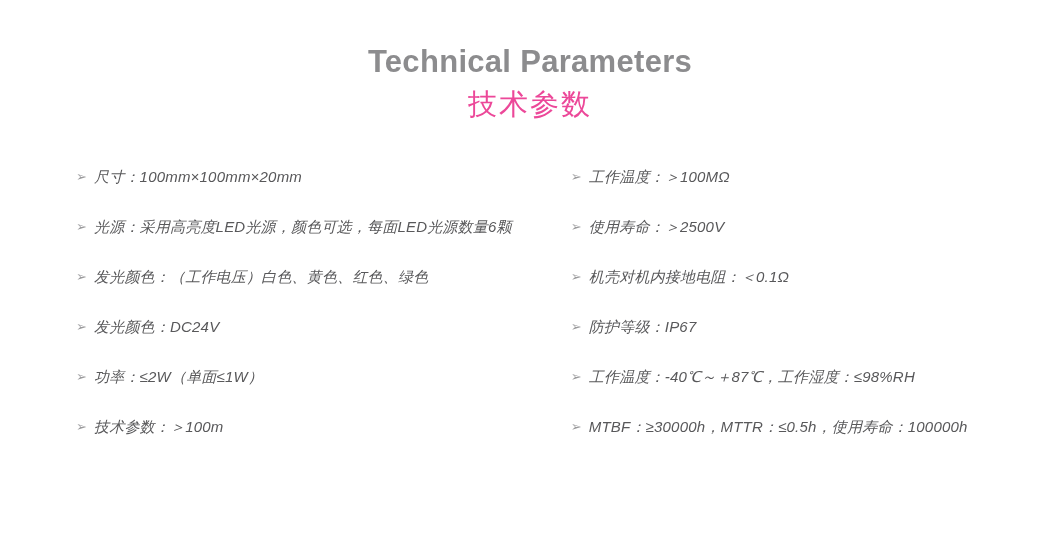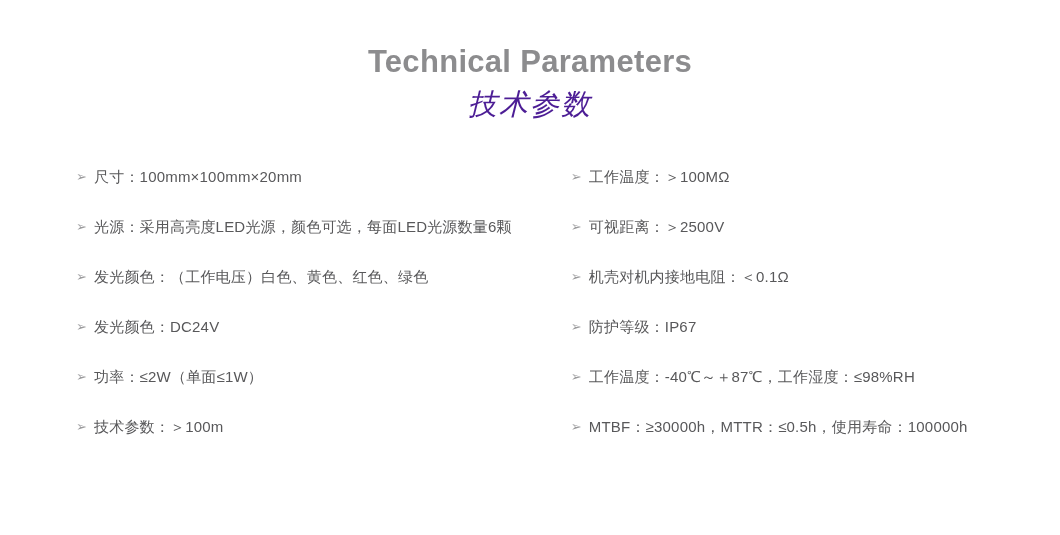--- a/index.html
+++ b/index.html
@@ -26,25 +26,24 @@
   }
   .title-en {
     font-size: 31px;
     font-weight: bold;
     color: #8c8c8e;
     letter-spacing: 0.3px;
     line-height: 1.15;
   }
   .title-cn {
     font-size: 29px;
-    color: #4c1d95;
+    color: #ec4899;
     letter-spacing: 2px;
     line-height: 1.3;
     margin-top: 6px;
-    font-style: italic;
   }
   .columns {
     display: flex;
     margin-top: 42px;
     padding: 0 72px 0 76px;
     box-sizing: border-box;
   }
   .col {
     box-sizing: border-box;
   }
@@ -71,20 +70,21 @@
     font-size: 13px;
     line-height: 23px;
     text-align: left;
   }
   .spec-text {
     flex: 1 1 auto;
     font-size: 15px;
     line-height: 23px;
     color: #58585a;
     letter-spacing: 0.2px;
+    font-style: italic;
   }
 </style>
 </head>
 <body>
 
 <div class="page">
 
   <div class="title-block">
     <div class="title-en">Technical Parameters</div>
     <div class="title-cn">技术参数</div>
@@ -128,21 +128,21 @@
 
     <div class="col col-right">
 
       <div class="spec-item">
         <span class="bullet">➢</span>
         <span class="spec-text">工作温度：＞100MΩ</span>
       </div>
 
       <div class="spec-item">
         <span class="bullet">➢</span>
-        <span class="spec-text">可视距离：＞2500V</span>
+        <span class="spec-text">使用寿命：＞2500V</span>
       </div>
 
       <div class="spec-item">
         <span class="bullet">➢</span>
         <span class="spec-text">机壳对机内接地电阻：＜0.1Ω</span>
       </div>
 
       <div class="spec-item">
         <span class="bullet">➢</span>
         <span class="spec-text">防护等级：IP67</span>

